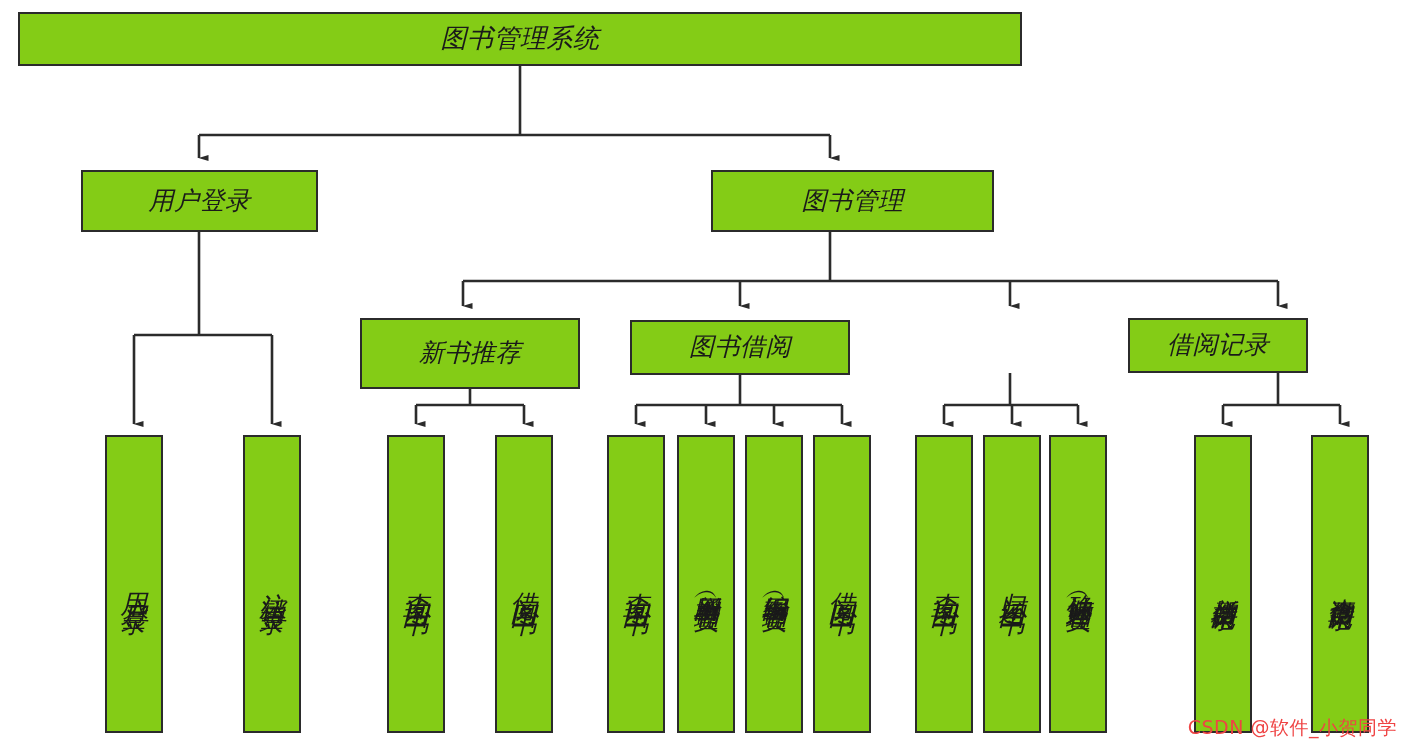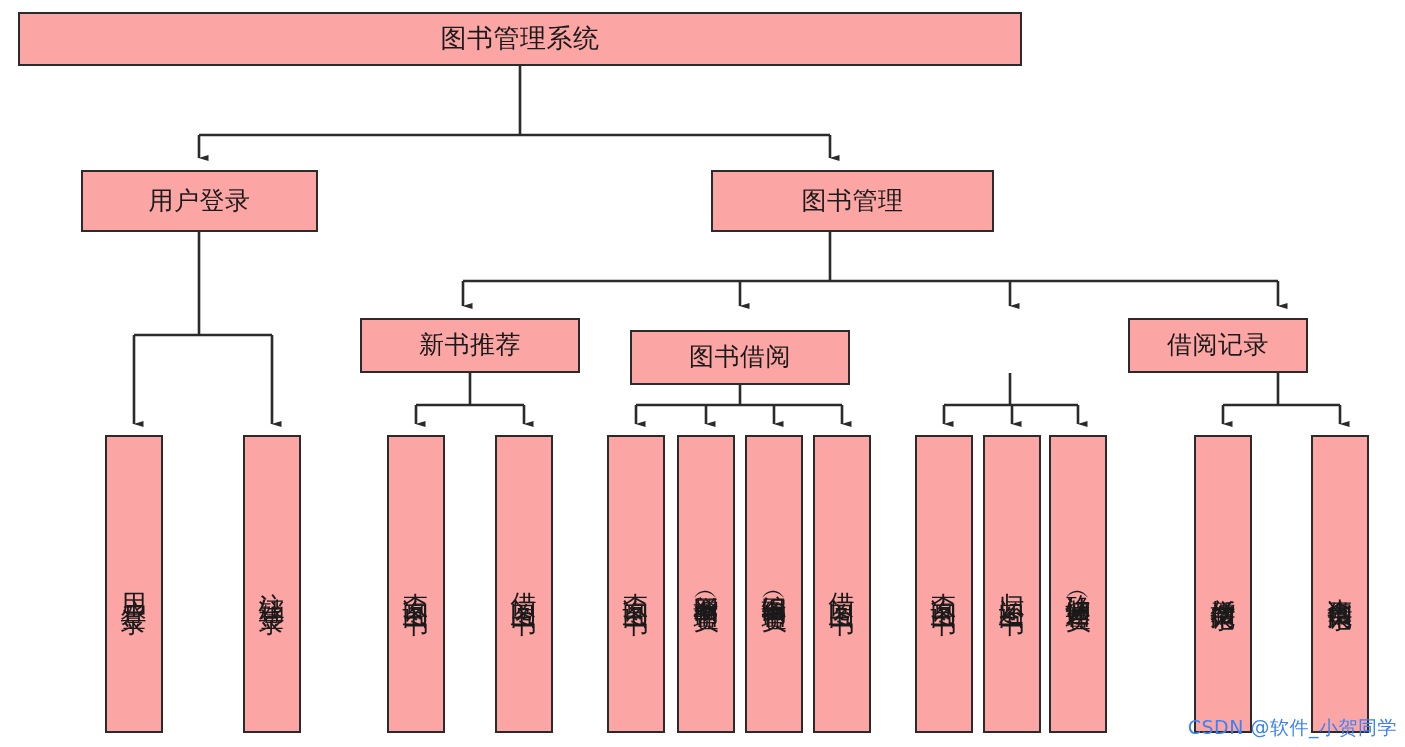--- a/index.html
+++ b/index.html
@@ -14,25 +14,26 @@
   }
   #canvas {
     position: absolute;
     left: 0; top: 0;
     width: 1405px; height: 747px;
   }
   .node {
     position: absolute;
     box-sizing: border-box;
     border: 2.5px solid #2b2b2b;
-    background: #fca5a5;
+    background: #84cc16;
     display: flex;
     align-items: center;
     justify-content: center;
     color: #1a1a1a;
+    font-style: italic;
   }
   .node .lbl {
     display: block;
     text-align: center;
     line-height: 1.06;
     letter-spacing: 0.5px;
   }
   
   .h-node .lbl {
     font-size: 25px;
@@ -60,21 +61,21 @@
     position: absolute;
     left: 0; top: 0;
     width: 1405px; height: 747px;
     pointer-events: none;
   }
   .wm {
     position: absolute;
     right: 8px;
     bottom: 6px;
     font-size: 19px;
-    color: #3b82f6;
+    color: #ef4444;
     white-space: nowrap;
     letter-spacing: 0.5px;
     text-align: center;
   }
 </style>
 </head>
 <body>
 
 <div id="canvas">
 
@@ -132,24 +133,24 @@
     <span class="lbl">图书管理系统</span>
   </div>
 
   <div class="node h-node" style="left:81px;top:170px;width:237px;height:62px;">
     <span class="lbl">用户登录</span>
   </div>
   <div class="node h-node" style="left:711px;top:170px;width:283px;height:62px;">
     <span class="lbl">图书管理</span>
   </div>
 
-  <div class="node h-node" style="left:360px;top:318px;width:220px;height:55px;">
+  <div class="node h-node" style="left:360px;top:318px;width:220px;height:71px;">
     <span class="lbl">新书推荐</span>
   </div>
-  <div class="node h-node" style="left:630px;top:330px;width:220px;height:55px;">
+  <div class="node h-node" style="left:630px;top:320px;width:220px;height:55px;">
     <span class="lbl">图书借阅</span>
   </div>
   <div class="node h-node" style="left:1128px;top:318px;width:180px;height:55px;">
     <span class="lbl">借阅记录</span>
   </div>
 
   <div class="node v-node" style="left:105px;top:435px;width:58px;height:298px;">
     <span class="lbl">用户登录</span>
   </div>
   <div class="node v-node" style="left:243px;top:435px;width:58px;height:298px;">

